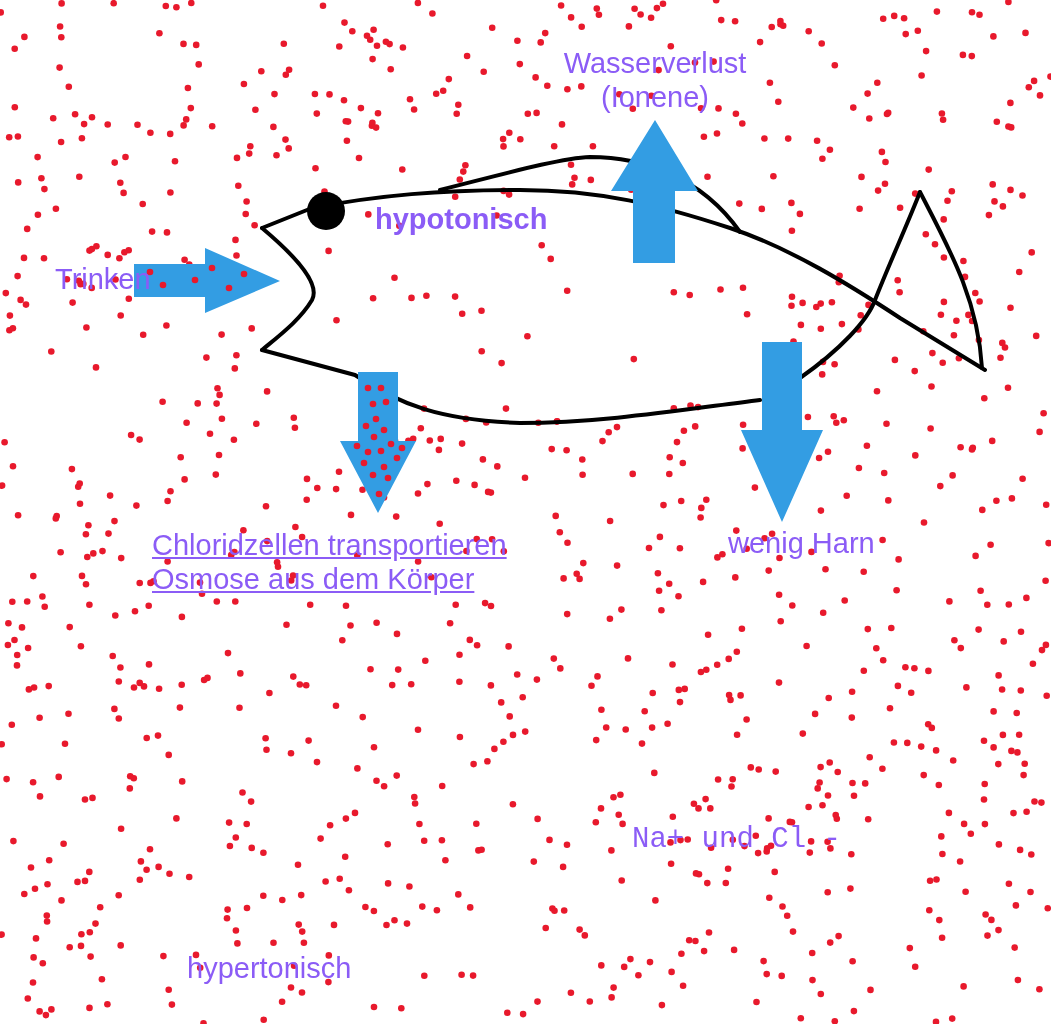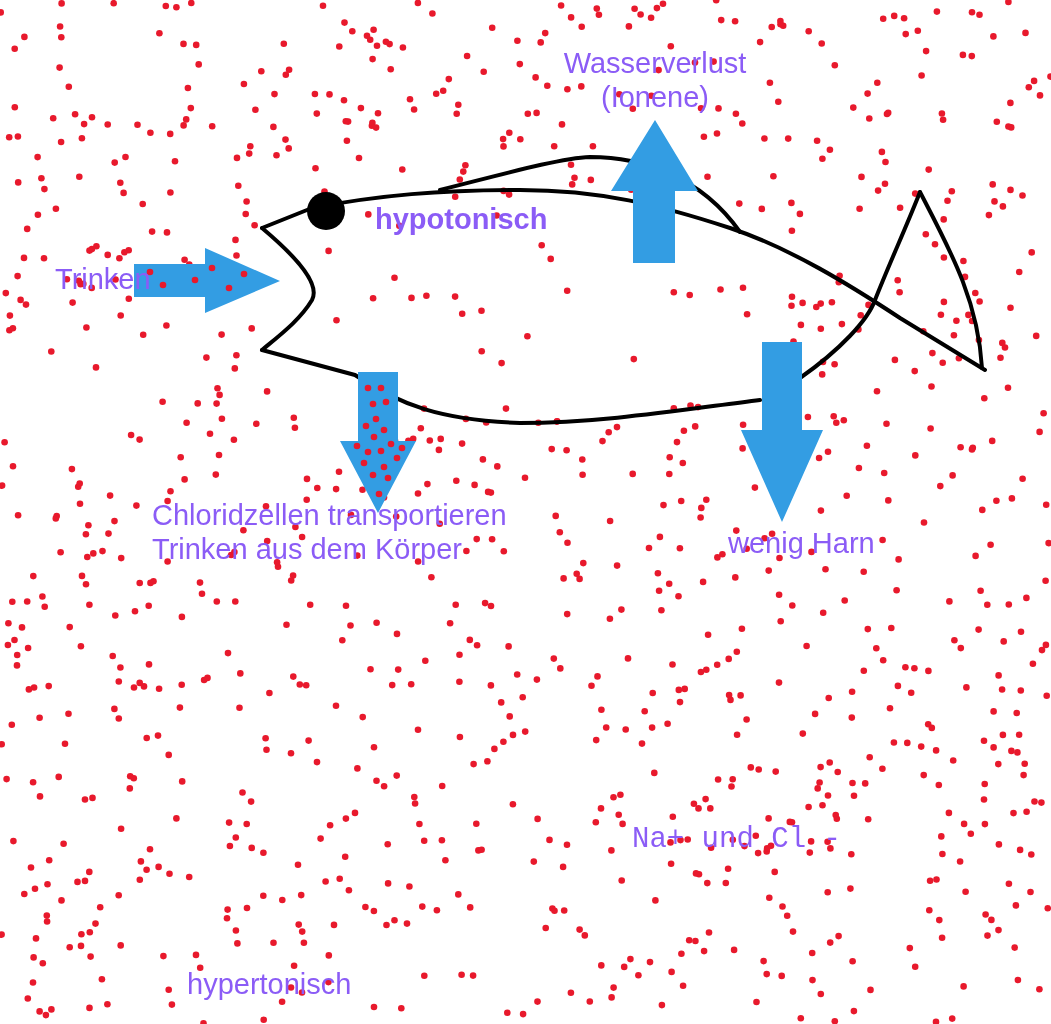--- a/index.html
+++ b/index.html
@@ -1096,19 +1096,19 @@
       <circle cx="379" cy="494" r="3.3" fill="#e8192c"></circle>
     </g>
 </svg>
 
 <div class="label center" style="left:530px; top:46px; width:250px;">
   <div>Wasserverlust</div>
   <div>(Ionene)</div>
 </div>
 <div class="label" style="left:12px; top:262px;margin-left:43px;">Trinken</div>
 <div class="label" style="left:375px; top:202px;font-weight:bold;">hypotonisch</div>
-<div class="label" style="left:152px; top:498px;">
+<div class="label" style="left:152px; top:528px;text-decoration:underline;">
   <div>Chloridzellen transportieren</div>
-  <div>Trinken aus dem Körper</div>
+  <div>Osmose aus dem Körper</div>
 </div>
 <div class="label" style="left:728px; top:526px;">wenig Harn</div>
 <div class="label" style="left:632px; top:823px;font-family:Liberation Mono, monospace;">Na+ und Cl -</div>
-<div class="label" style="left:187px; top:951px;margin-top:16px;">hypertonisch</div>
+<div class="label" style="left:187px; top:951px;">hypertonisch</div>
 
 </body></html>

